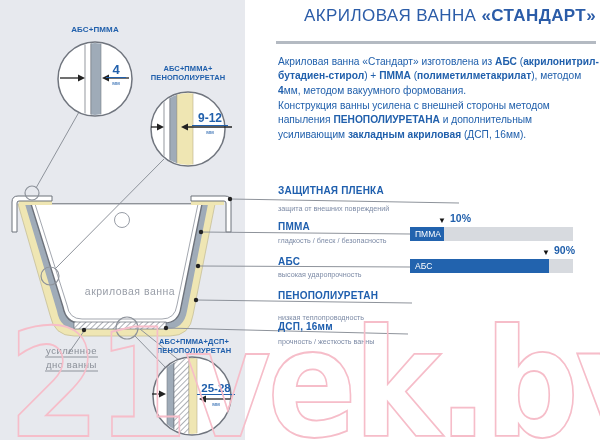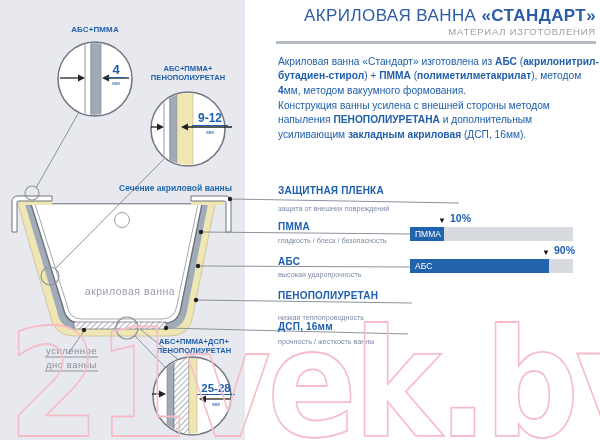--- a/index.html
+++ b/index.html
@@ -47,21 +47,20 @@
 </head>
 <body>
 
 <div class="canvas">
 
   <div class="panel"></div>
 
   <div class="title">
     <span class="t-reg">АКРИЛОВАЯ ВАННА </span><span class="t-bold">«СТАНДАРТ»</span>
   </div>
-  <div class="subtitle">МАТЕРИАЛ ИЗГОТОВЛЕНИЯ</div>
   <div class="rule"></div>
 
   <div class="para p1"><span>Акриловая ванна «Стандарт» изготовлена из </span><span class="b">АБС</span><span> (</span><span class="b">акрилонитрил-бутадиен-стирол</span><span>) + </span><span class="b">ПММА</span><span> (</span><span class="b">полиметилметакрилат</span><span>), методом </span><span class="b">4</span><span>мм, методом вакуумного формования.</span></div>
   <div class="para p2"><span>Конструкция ванны усилена с внешней стороны методом напыления </span><span class="b">ПЕНОПОЛИУРЕТАНА</span><span> и дополнительным усиливающим </span><span class="b">закладным акриловая</span><span> (ДСП, 16мм).</span></div>
 
   <svg class="layer" width="600" height="440" viewBox="0 0 600 440">
     <defs>
       <pattern id="hatch" patternUnits="userSpaceOnUse" width="4" height="4" patternTransform="rotate(45)">
         <rect width="4" height="4" fill="#ffffff"></rect>
         <line x1="0" y1="0" x2="0" y2="4" stroke="#777d86" stroke-width="1.2"></line>
@@ -181,21 +180,20 @@
 
   <div class="cal-val" style="left:106px; top:62px; width:20px; font-size:13px;">4</div>
   <div class="cal-unit" style="left:106px; top:80px; width:20px;">мм</div>
 
   <div class="cal-val" style="left:192px; top:111px; width:36px; font-size:12px;">9-12</div>
   <div class="cal-unit" style="left:192px; top:129px; width:36px;">мм</div>
 
   <div class="cal-val" style="left:197px; top:382px; width:38px; font-size:11.5px;">25-28</div>
   <div class="cal-unit" style="left:201px; top:401px; width:30px;">мм</div>
 
-  <div class="section-label">Сечение акриловой ванны</div>
   <div class="tub-label">акриловая ванна</div>
   <div class="bottom-label" style="top:345px;">усиленное</div>
   <div class="bottom-label" style="top:359px;">дно ванны</div>
 
   <div class="li-title" style="top:185px;">ЗАЩИТНАЯ ПЛЕНКА</div>
   <div class="li-desc" style="top:204px;">защита от внешних повреждений</div>
 
   <div class="li-title" style="top:221px;">ПММА</div>
   <div class="li-desc" style="top:236px;">гладкость / блеск / безопасность</div>
   <span class="marker-tri" style="left:438px; top:217px;">▼</span>

